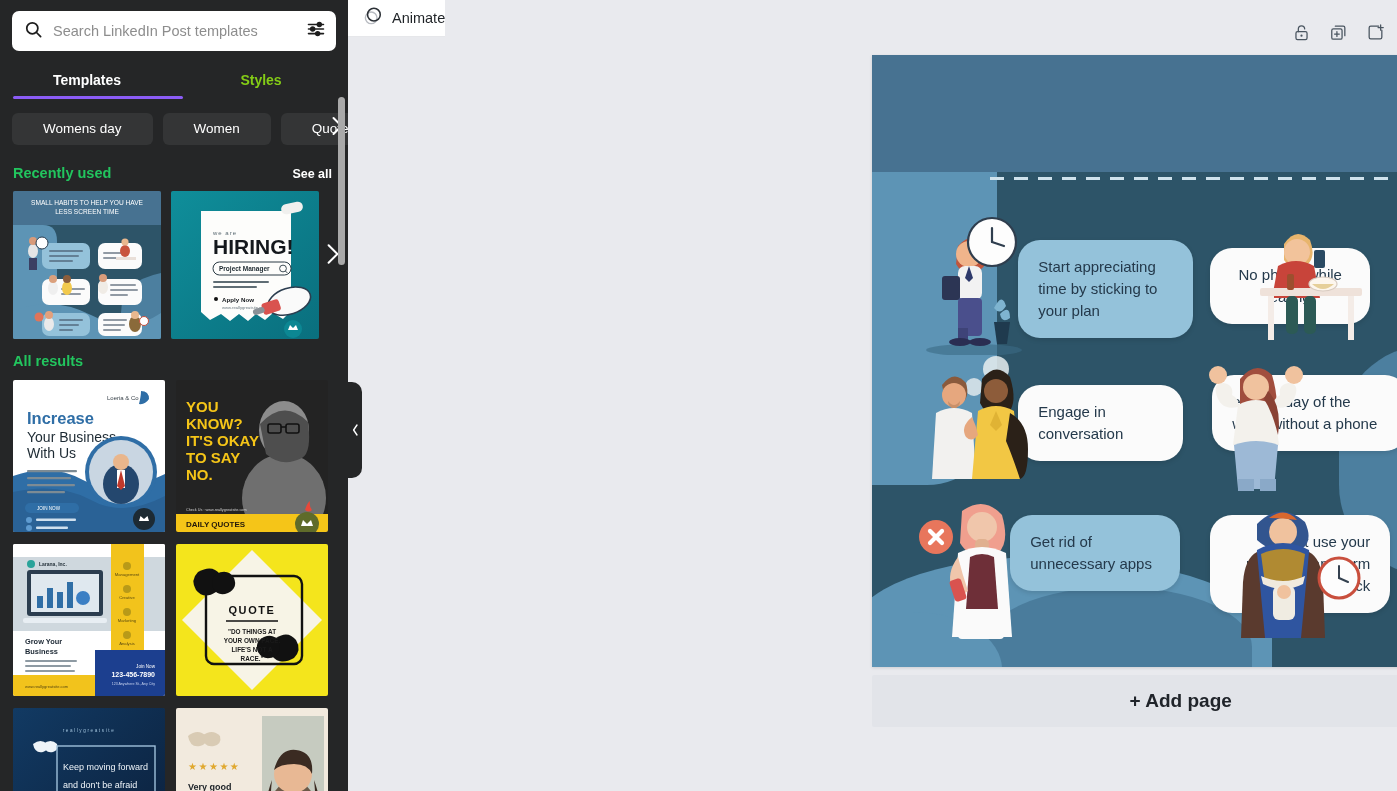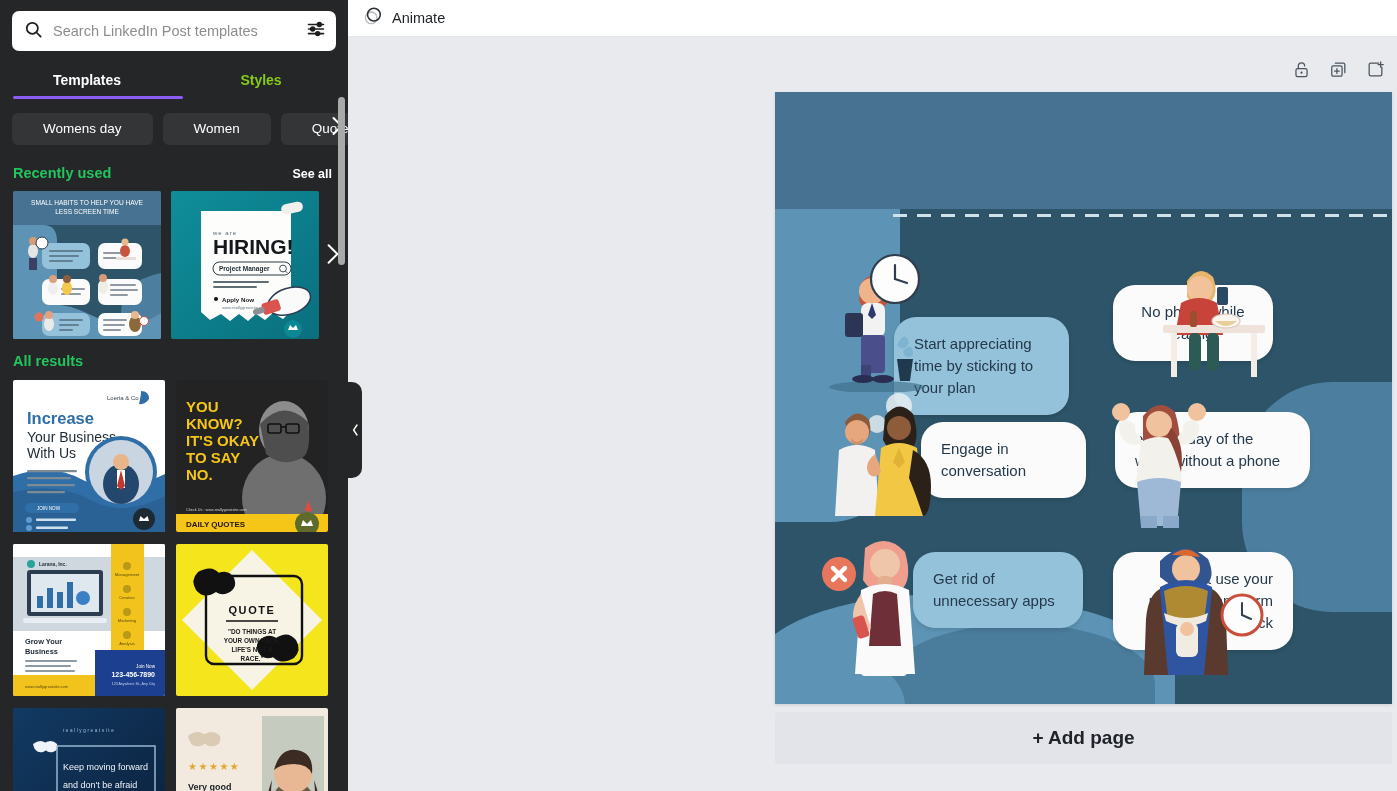--- a/index.html
+++ b/index.html
@@ -97,21 +97,21 @@
   
   .collapse-handle {
     position: absolute; left: 348px; top: 382px; width: 14px; height: 96px;
     background: #252627; border-radius: 0 10px 10px 0; z-index: 20;
     display: flex; align-items: center; justify-content: center;
     cursor: pointer;
   }
   .collapse-handle svg { display:block; }
 
   
-  .main { flex: 1; height: 791px; display: flex; flex-direction: column;
+  .main { flex: 1; height: 791px; display: flex; flex-direction: row;
           background: #e9eaee; position: relative; }
   .topbar {
     height: 37px; background: #fff; display: flex; align-items: center;
     padding-left: 15px; gap: 9px; flex: 0 0 37px;
     border-bottom: 1px solid #e6e7ea;
   }
   .animate-btn { display: flex; align-items: center; gap: 9px; cursor: pointer; }
   .animate-label { font-size: 14.5px; color: #1f2327; }
 
   .canvas-area { flex: 1; position: relative; overflow: hidden; }
@@ -589,21 +589,21 @@
           <ellipse cx="58" cy="132" rx="11" ry="4" fill="#2a2d52"></ellipse>
           <rect x="20" y="66" width="18" height="24" rx="3" fill="#2c3554"></rect>
           <circle cx="70" cy="32" r="24" fill="#fdfdfd" stroke="#2f3e4e" stroke-width="2.2"></circle>
           <line x1="70" y1="32" x2="70" y2="18" stroke="#2f3e4e" stroke-width="2.2" stroke-linecap="round"></line>
           <line x1="70" y1="32" x2="82" y2="36" stroke="#2f3e4e" stroke-width="2.2" stroke-linecap="round"></line>
           <path d="M72 98 q8 -16 12 -2 q-6 10 -12 2 Z" fill="#7fb4d0"></path>
           <path d="M78 104 q10 -10 10 4 q-8 6 -10 -4 Z" fill="#7fb4d0"></path>
           <path d="M72 112 h16 l-3 22 h-10 Z" fill="#1f3a4e"></path>
         </svg>
 
-        <div class="bubble light" style="left:119px; top:185px; width:175px;margin-top:40px;">Start appreciating time by sticking to your plan</div>
+        <div class="bubble light" style="left:146px; top:185px; width:175px;">Start appreciating time by sticking to your plan</div>
 
         <svg class="fig" style="left:358px; top:155px;" width="150" height="140" viewBox="0 0 150 140">
           <path d="M54 34 q12 -18 26 -4 q6 16 -2 24 q-16 8 -24 -4 Z" fill="#e8b56d"></path>
           <circle cx="67" cy="42" r="13" fill="#f2c39b"></circle>
           <path d="M48 56 q18 -10 36 0 l6 32 h-48 Z" fill="#c8443a"></path>
           <rect x="84" y="40" width="11" height="18" rx="2" fill="#2a4a63"></rect>
           <rect x="30" y="78" width="102" height="8" rx="2" fill="#efe2da"></rect>
           <rect x="38" y="86" width="6" height="44" fill="#f4ece7"></rect>
           <rect x="118" y="86" width="6" height="44" fill="#f4ece7"></rect>
           <rect x="56" y="86" width="12" height="38" rx="5" fill="#2c5a55"></rect>

